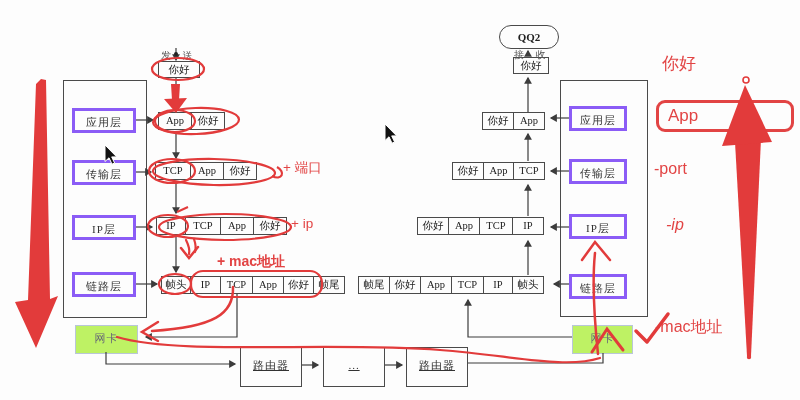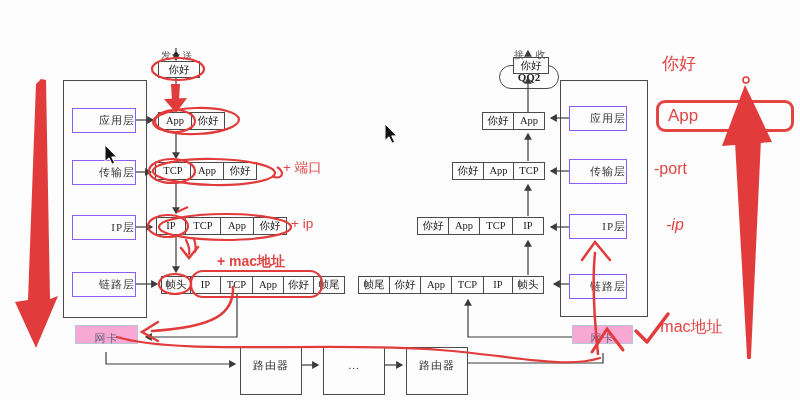--- a/index.html
+++ b/index.html
@@ -1,27 +1,27 @@
 <!DOCTYPE html>
 <html><head>
 <meta charset="utf-8">
 <style>
   html,body{margin:0;padding:0;}
   .stage{position:relative;width:800px;height:400px;background:#fdfdfd;font-family:"Liberation Serif",serif;overflow:hidden;}
   .title{position:absolute;left:278px;top:29px;width:164px;text-align:center;font-size:12px;font-weight:bold;color:#1c1c1c;letter-spacing:.5px;}
   .oval{position:absolute;box-sizing:border-box;border:1.4px solid #4a4a4a;border-radius:14px;text-align:center;font-size:11px;font-weight:bold;color:#222;background:#fdfdfd;}
   .outerbox{position:absolute;box-sizing:border-box;border:1.2px solid #4a4a4a;background:transparent;}
-  .layerbox{position:absolute;box-sizing:border-box;border:1px solid #8b5cf6;background:#fdfdfd;width:64px;height:25px;line-height:23px;text-align:right;font-size:11px;color:#333;letter-spacing:1px;}
+  .layerbox{position:absolute;box-sizing:border-box;border:3px solid #8b5cf6;background:#fdfdfd;width:64px;height:25px;line-height:23px;text-align:center;font-size:11px;color:#333;letter-spacing:1px;}
   .msgbox{position:absolute;box-sizing:border-box;border:1px solid #4a4a4a;background:#fdfdfd;text-align:center;font-size:10.5px;color:#222;height:17px;line-height:15px;}
   .row{position:absolute;display:flex;}
   .cell{box-sizing:border-box;height:18px;line-height:16px;border:1px solid #4a4a4a;background:#fdfdfd;font-size:10.5px;color:#222;text-align:center;}
   .cell + .cell{margin-left:-1px;}
   .w30{width:30px}.w31{width:31px}.w32{width:32px}.w33{width:33px}.w34{width:34px}.w36{width:36px}
-  .nic{position:absolute;box-sizing:border-box;border:1px solid #b9c6d8;background:#f9a8d4;color:#667;text-align:center;font-size:11px;letter-spacing:1px;height:19px;line-height:25px;}
-  .rbox{position:absolute;box-sizing:border-box;border:1px solid #4a4a4a;background:#fdfdfd;text-align:center;font-size:11px;color:#333;height:48px;line-height:34px;letter-spacing:1px;}
+  .nic{position:absolute;box-sizing:border-box;border:1px solid #b9c6d8;background:#bef264;color:#667;text-align:center;font-size:11px;letter-spacing:1px;height:29px;line-height:25px;}
+  .rbox{position:absolute;box-sizing:border-box;border:1px solid #4a4a4a;background:#fdfdfd;text-align:center;font-size:11px;color:#333;height:40px;line-height:34px;letter-spacing:1px;text-decoration:underline;}
   .tinytext{position:absolute;font-size:10px;color:#555;word-spacing:9px;white-space:nowrap;z-index:2;}
   .red{position:absolute;color:#e24444;font-family:"Liberation Sans",sans-serif;white-space:nowrap;z-index:2;}
   .red-appbox{position:absolute;left:656px;top:100px;width:138px;height:32px;border:3.5px solid #e24444;border-radius:9px;box-sizing:border-box;z-index:2;}
   .red-appbox span{display:block;padding-left:9px;line-height:25px;font-size:17px;color:#e24444;font-family:"Liberation Sans",sans-serif;}
   .watermark{position:absolute;left:612px;top:385px;width:185px;font-size:9.5px;color:#e2e2e2;font-family:"Liberation Sans",sans-serif;text-align:right;z-index:2;}
   svg.overlay{position:absolute;left:0;top:0;z-index:3;pointer-events:none;}
 </style>
 </head>
 <body>
 
@@ -56,21 +56,21 @@
     <span class="cell w30">帧头</span>
     <span class="cell w31">IP</span>
     <span class="cell w33">TCP</span>
     <span class="cell w32">App</span>
     <span class="cell w31">你好</span>
     <span class="cell w32">帧尾</span>
   </div>
 
   <div class="nic" style="left:75px;top:325px;width:63px;">网卡</div>
 
-  <div class="oval" style="left:499px;top:25px;width:60px;height:24px;line-height:22px;margin-top:40px;">QQ2</div>
+  <div class="oval" style="left:499px;top:25px;width:60px;height:24px;line-height:22px;">QQ2</div>
   <div class="tinytext" style="left:514px;top:48px;">接 收</div>
   <div class="msgbox" style="left:513px;top:57px;width:36px;">你好</div>
 
   <div class="outerbox" style="left:560px;top:80px;width:88px;height:237px;"></div>
   <div class="layerbox" style="left:569px;top:106px;width:58px;">应用层</div>
   <div class="layerbox" style="left:569px;top:159px;width:58px;">传输层</div>
   <div class="layerbox" style="left:569px;top:214px;width:58px;">IP层</div>
   <div class="layerbox" style="left:569px;top:274px;width:58px;">链路层</div>
 
   <div class="row" style="left:482px;top:112px;">

